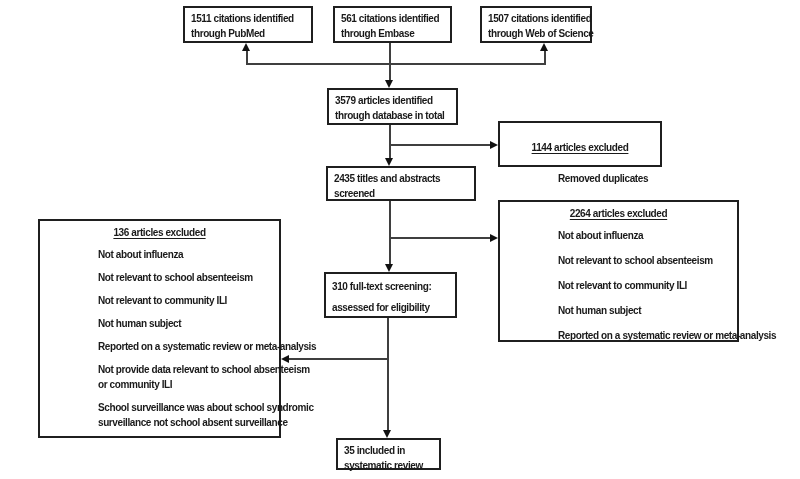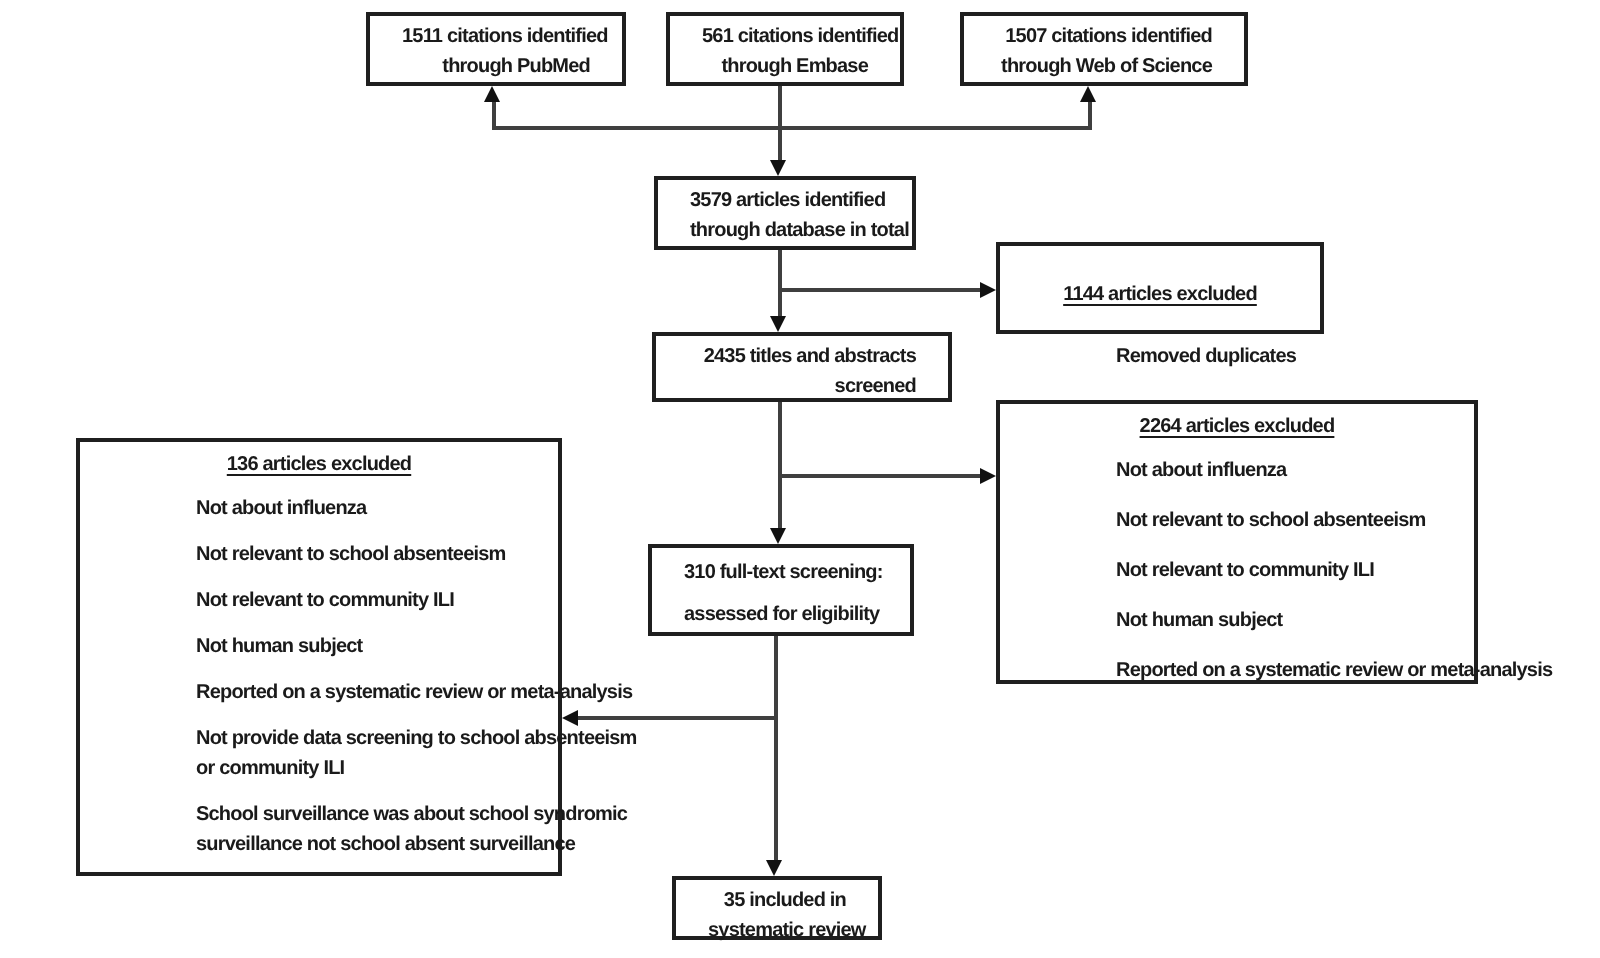--- a/index.html
+++ b/index.html
@@ -17,22 +17,21 @@
     position: absolute;
     box-sizing: border-box;
     border: 2px solid #1f1f1f;
     background: #ffffff;
     font-size: 10px;
     letter-spacing: -0.4px;
   }
   .box-text {
     white-space: pre;
     line-height: 15px;
-    padding: 3px 16px;
-    text-align: right;
+    padding: 3px 6px;
   }
   .box-text.wide-gap { line-height: 21px; padding-top: 2px; }
   .box-title {
     text-align: center;
     text-decoration: underline;
     text-underline-offset: 2px;
     line-height: 15px;
     padding-top: 4px;
     margin-bottom: 7px;
   }
@@ -48,21 +47,21 @@
   .vline { width: 1.5px; }
   .arrow { position: absolute; width: 0; height: 0; }
   .arrow-down  { border-left: 4.5px solid transparent; border-right: 4.5px solid transparent; border-top: 8px solid #111111; }
   .arrow-up    { border-left: 4.5px solid transparent; border-right: 4.5px solid transparent; border-bottom: 8px solid #111111; }
   .arrow-right { border-top: 4.5px solid transparent; border-bottom: 4.5px solid transparent; border-left: 8px solid #111111; }
   .arrow-left  { border-top: 4.5px solid transparent; border-bottom: 4.5px solid transparent; border-right: 8px solid #111111; }
 
   
   #box-pubmed   { left: 183px; top: 6px;   width: 130px; height: 37px; }
   #box-embase   { left: 333px; top: 6px;   width: 119px; height: 37px; }
-  #box-wos      { left: 480px; top: 6px;   width: 144px; height: 37px; }
+  #box-wos      { left: 480px; top: 6px;   width: 112px; height: 37px; }
   #box-total    { left: 327px; top: 88px;  width: 131px; height: 37px; }
   #box-dup      { left: 498px; top: 121px; width: 164px; height: 46px; }
   #box-dup .box-title { padding-top: 17px; margin-bottom: 16px; }
   #box-screened { left: 326px; top: 166px; width: 150px; height: 35px; }
   #box-excl-screening { left: 498px; top: 200px; width: 241px; height: 142px; }
   #box-fulltext { left: 324px; top: 272px; width: 133px; height: 46px; }
   #box-excl-eligibility { left: 38px; top: 219px; width: 243px; height: 219px; }
   #box-included { left: 336px; top: 438px; width: 105px; height: 32px; }
 </style>
 </head>
@@ -117,21 +116,21 @@
   </div>
 
   <div class="box" id="box-excl-eligibility">
     <div class="box-title">136 articles excluded</div>
     <div class="reason-list">
       <div class="reason">Not about influenza</div>
       <div class="reason">Not relevant to school absenteeism</div>
       <div class="reason">Not relevant to community ILI</div>
       <div class="reason">Not human subject</div>
       <div class="reason">Reported on a systematic review or meta-analysis</div>
-      <div class="reason">Not provide data screening to school absenteeism
+      <div class="reason">Not provide data relevant to school absenteeism
 or community ILI</div>
       <div class="reason">School surveillance was about school syndromic
 surveillance not school absent surveillance</div>
     </div>
   </div>
 
   <div class="box" id="box-included">
     <div class="box-text">35 included in
 systematic review</div>
   </div>

